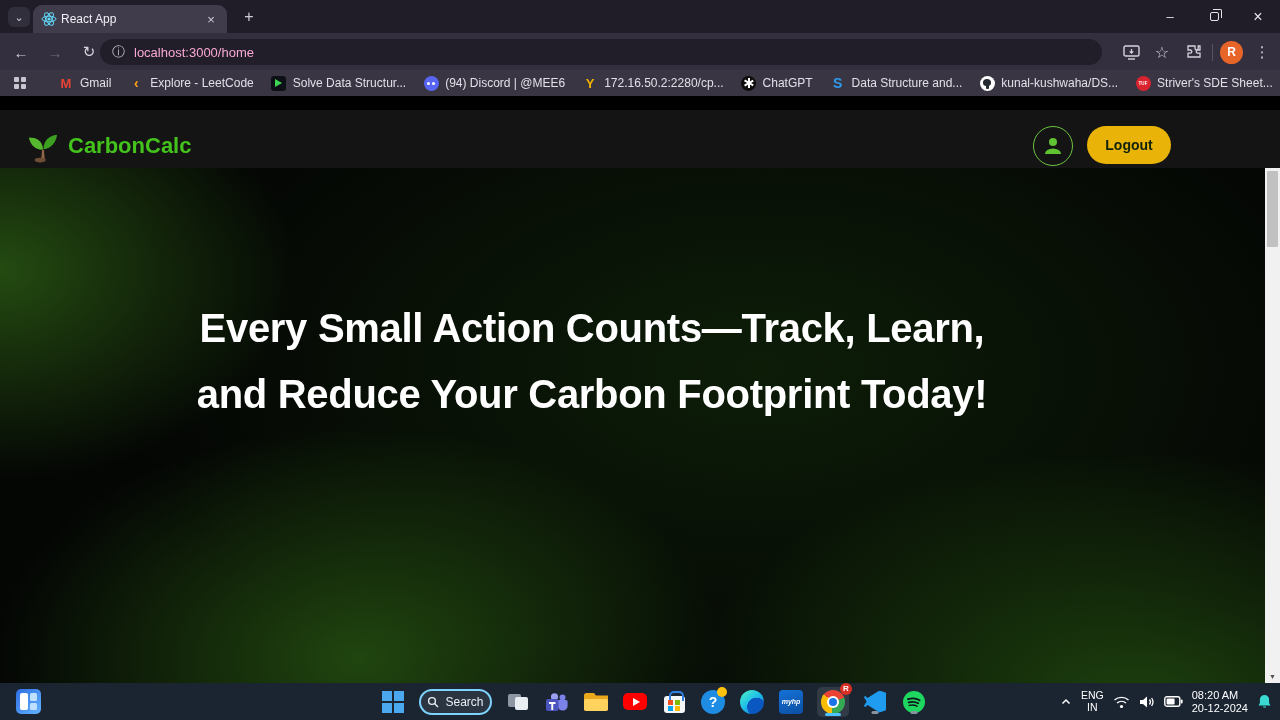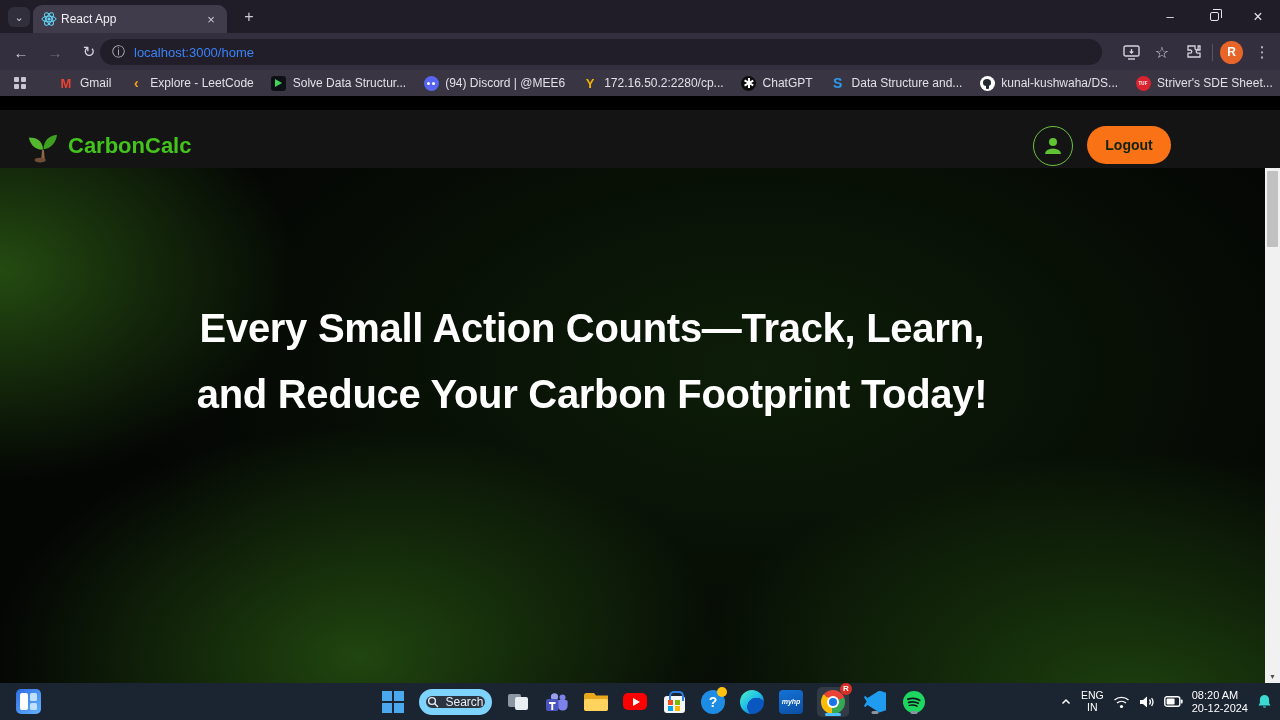--- a/index.html
+++ b/index.html
@@ -16,21 +16,21 @@
   .wincontrols { position:absolute; right:0; top:0; height:33px; display:flex; }
   .winbtn { width:44px; height:33px; display:flex; align-items:center; justify-content:center; color:#e6e4ea; font-size:13px; }
   .restore-box { width:9px; height:9px; border:1px solid #e6e4ea; border-radius:2px; position:relative; }
   .restore-box::before { content:""; position:absolute; left:2px; bottom:2px; width:8px; height:8px; border-top:1px solid #e6e4ea; border-right:1px solid #e6e4ea; border-radius:0 2px 0 0; }
 
   
   .toolbar { position:absolute; top:33px; left:0; width:1280px; height:37px; background:#332f3e; }
   .navglyph { position:absolute; top:6px; width:26px; height:26px; display:flex; align-items:center; justify-content:center; font-size:15px; color:#d6d3de; border-radius:50%; }
   .omnibox { position:absolute; left:100px; top:6px; width:1002px; height:26px; background:#211e29; border-radius:13px; display:flex; align-items:center; padding:0 12px; gap:9px; }
   .omni-info { color:#bfbcc9; font-size:13px; }
-  .omni-url { color:#3b82f6; font-size:13px; }
+  .omni-url { color:#f9a8d4; font-size:13px; }
   .tb-right { position:absolute; right:6px; top:6px; height:26px; display:flex; align-items:center; gap:7px; }
   .tb-ic { width:24px; height:24px; display:flex; align-items:center; justify-content:center; color:#d6d3de; font-size:14px; }
   .tb-divider { width:1px; height:17px; background:#575363; }
   .tb-avatar { width:23px; height:23px; border-radius:50%; background:#e8652a; color:#fff; font-size:12px; font-weight:bold; display:flex; align-items:center; justify-content:center; }
 
   
   .bmbar { position:absolute; top:70px; left:0; width:1280px; height:26px; background:#393542; display:flex; align-items:center; padding:0 12px; gap:9px; }
   .apps-grid { display:grid; grid-template-columns:5px 5px; grid-gap:2px; }
   .apps-grid i { width:5px; height:5px; background:#c9c6d2; border-radius:1px; }
   .bm-divider { width:1px; height:14px; background:#575363; margin:0 4px; }
@@ -54,21 +54,21 @@
   .fav-gh::after { content:""; position:absolute; left:6px; top:9px; width:3px; height:4px; background:#24292f; border-radius:1px; }
   .fav-tuf { width:15px; height:15px; border-radius:50%; background:#d9232e; color:#fff; font-size:4.5px; font-weight:bold; display:flex; align-items:center; justify-content:center; letter-spacing:.2px; }
 
   
   .site-header { position:absolute; top:110px; left:0; width:1280px; height:72px; background:#141414; }
   .brand { position:absolute; left:28px; top:0; height:72px; display:flex; align-items:center; gap:10px; }
   .brand-name { color:#43c31b; font-size:22px; font-weight:bold; }
   .site-nav { position:absolute; left:401px; top:0; height:72px; display:flex; align-items:center; gap:40px; }
   .site-nav span { color:#f4f4f4; font-size:16.5px; }
   .hdr-avatar { position:absolute; left:1033px; top:16px; width:40px; height:40px; border-radius:50%; border:1.5px solid #6cc43f; display:flex; align-items:center; justify-content:center; }
-  .logout-btn { position:absolute; left:1087px; top:16px; width:84px; height:38px; border-radius:19px; background:#f97316; border:none; color:#10230a; font-size:14px; font-weight:bold; font-family:"Liberation Sans",sans-serif; }
+  .logout-btn { position:absolute; left:1087px; top:16px; width:84px; height:38px; border-radius:19px; background:#eab308; border:none; color:#10230a; font-size:14px; font-weight:bold; font-family:"Liberation Sans",sans-serif; }
 
   
   .hero { position:absolute; top:168px; left:0; width:1280px; height:515px;
     background:
       radial-gradient(420px 300px at 0px 102px,   rgba(80,170,35,.42), transparent 70%),
       radial-gradient(520px 330px at 360px 490px, rgba(75,165,32,.40), transparent 70%),
       radial-gradient(640px 360px at 1130px 535px,rgba(70,160,30,.38), transparent 70%),
       radial-gradient(900px 500px at 760px 200px, rgba(45,110,22,.22), transparent 70%),
       #040604; }
   .hero-h1 { position:absolute; left:0; width:1184px; text-align:center; color:#fff; font-size:40px; font-weight:bold; letter-spacing:-.3px; }
@@ -85,21 +85,21 @@
   
   .taskbar { position:absolute; top:683px; left:0; width:1280px; height:37px; background:#1b2431; }
   .tb-widgets { position:absolute; left:16px; top:6px; width:25px; height:25px; border-radius:5px; background:linear-gradient(135deg,#2f6fe4,#63b3ff); padding:4px; display:flex; gap:2px; }
   .tb-widgets i:first-child { width:8px; height:17px; background:#fff; border-radius:2px; }
   .tb-widgets .rcol { display:flex; flex-direction:column; gap:2px; }
   .tb-widgets .rcol i { width:7px; height:7.5px; background:#bfe0ff; border-radius:1.5px; }
   .tb-center { position:absolute; left:380px; top:0; height:37px; display:flex; align-items:center; gap:13px; }
   .tb-item { width:26px; height:26px; display:flex; align-items:center; justify-content:center; position:relative; }
   .start-grid { display:grid; grid-template-columns:10px 10px; grid-gap:2px; }
   .start-grid i { width:10px; height:10px; background:#4ca8ee; }
-  .search-pill { width:73px; height:26px; border-radius:13px; background:#2b3542; border:7px solid #7dd3fc; display:flex; align-items:center; justify-content:center; gap:6px; color:#e8edf3; font-size:12px; }
+  .search-pill { width:73px; height:26px; border-radius:13px; background:#2b3542; border:2px solid #7dd3fc; display:flex; align-items:center; justify-content:center; gap:6px; color:#e8edf3; font-size:12px; }
   .task-view { width:20px; height:16px; position:relative; }
   .task-view::before { content:""; position:absolute; left:0; top:0; width:13px; height:13px; background:#8d97a3; border-radius:2px; }
   .task-view::after { content:""; position:absolute; right:0; bottom:0; width:13px; height:13px; background:#e9eef3; border-radius:2px; }
   .folder-ic { width:24px; height:18px; position:relative; }
   .folder-ic::before { content:""; position:absolute; left:0; top:0; width:24px; height:18px; background:#e9a81c; border-radius:2.5px; clip-path:polygon(0 0,40% 0,50% 16%,100% 16%,100% 100%,0 100%); }
   .folder-ic::after { content:""; position:absolute; left:0; bottom:0; width:24px; height:12px; background:#ffd35e; border-radius:2px; }
   .yt-ic { width:24px; height:17px; background:#f00; border-radius:5px; position:relative; }
   .yt-ic::before { content:""; position:absolute; left:9.5px; top:5px; border-left:7px solid #fff; border-top:4px solid transparent; border-bottom:4px solid transparent; }
   .store-ic { width:21px; height:17px; background:#f4f6f9; border-radius:3px; position:relative; margin-top:5px; }
   .store-ic::before { content:""; position:absolute; left:5px; top:-5px; width:11px; height:8px; border:2.2px solid #2f80e0; border-bottom:none; border-radius:5px 5px 0 0; }

